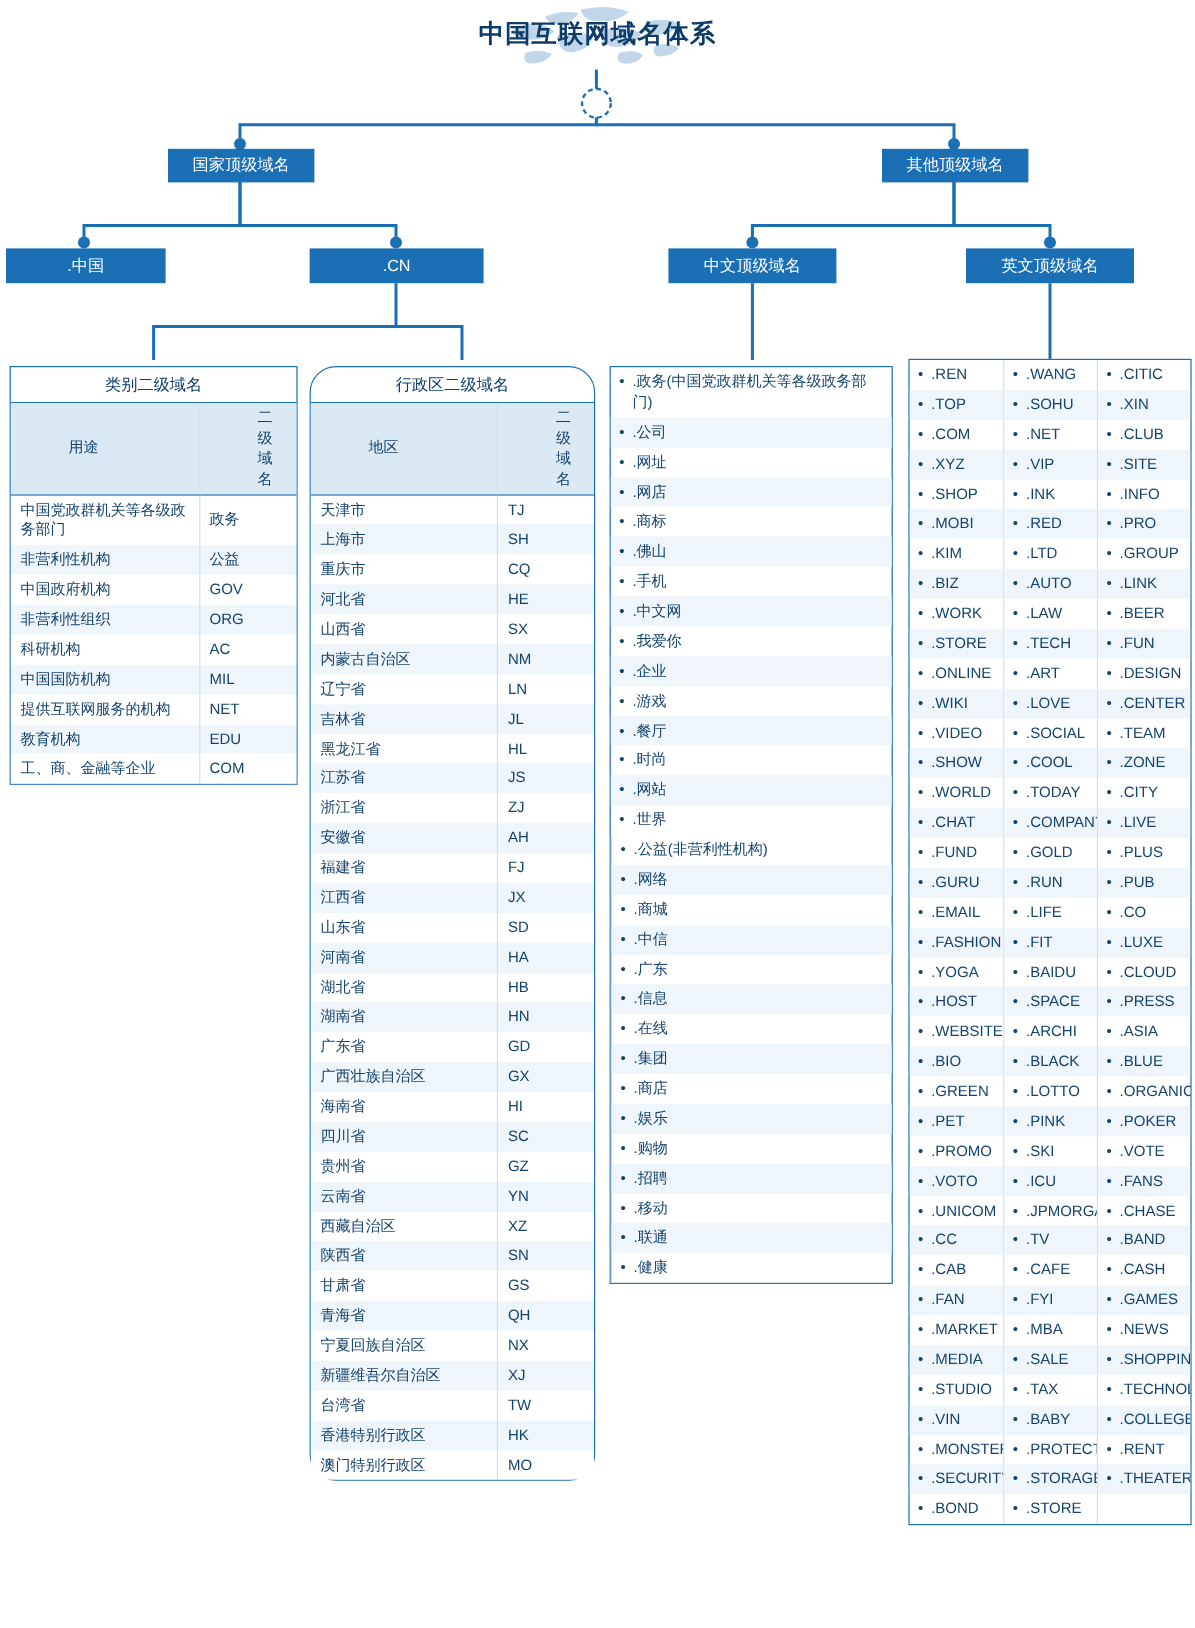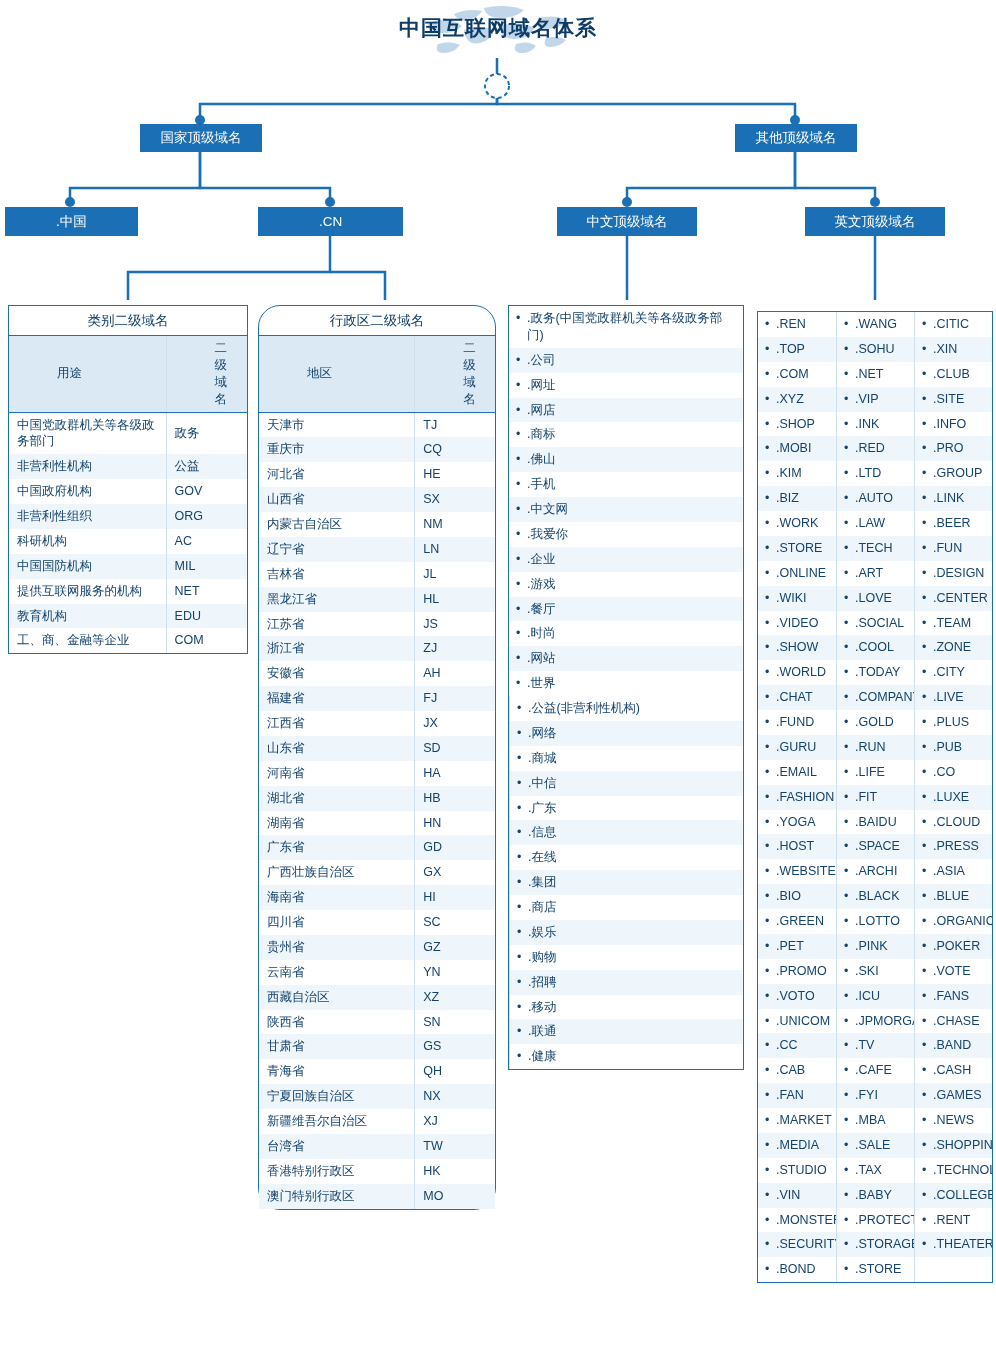--- a/index.html
+++ b/index.html
@@ -220,20 +220,24 @@
       <thead>
         <tr>
           <th class="c1">地区</th>
           <th class="c2">二级域名</th>
         </tr>
       </thead>
       <tbody>
           <tr>
             <td class="c1">天津市</td>
             <td class="c2">TJ</td>
+          </tr>
+          <tr>
+            <td class="c1">上海市</td>
+            <td class="c2">SH</td>
           </tr>
           <tr>
             <td class="c1">重庆市</td>
             <td class="c2">CQ</td>
           </tr>
           <tr>
             <td class="c1">河北省</td>
             <td class="c2">HE</td>
           </tr>
           <tr>
@@ -392,21 +396,21 @@
             <li>.购物</li>
             <li>.招聘</li>
             <li>.移动</li>
             <li>.联通</li>
             <li>.健康</li>
           </ul>
       </div>
     </div>
   </div>
 
-  <div class="panel" id="en-panel" style="left:757px; top:311px; width:236px;">
+  <div class="panel" id="en-panel" style="left:757px; top:299px; width:236px;">
     <div class="cols3">
       <div class="col3">
         <ul class="bl" id="en-col1">
             <li>.REN</li>
             <li>.TOP</li>
             <li>.COM</li>
             <li>.XYZ</li>
             <li>.SHOP</li>
             <li>.MOBI</li>
             <li>.KIM</li>

